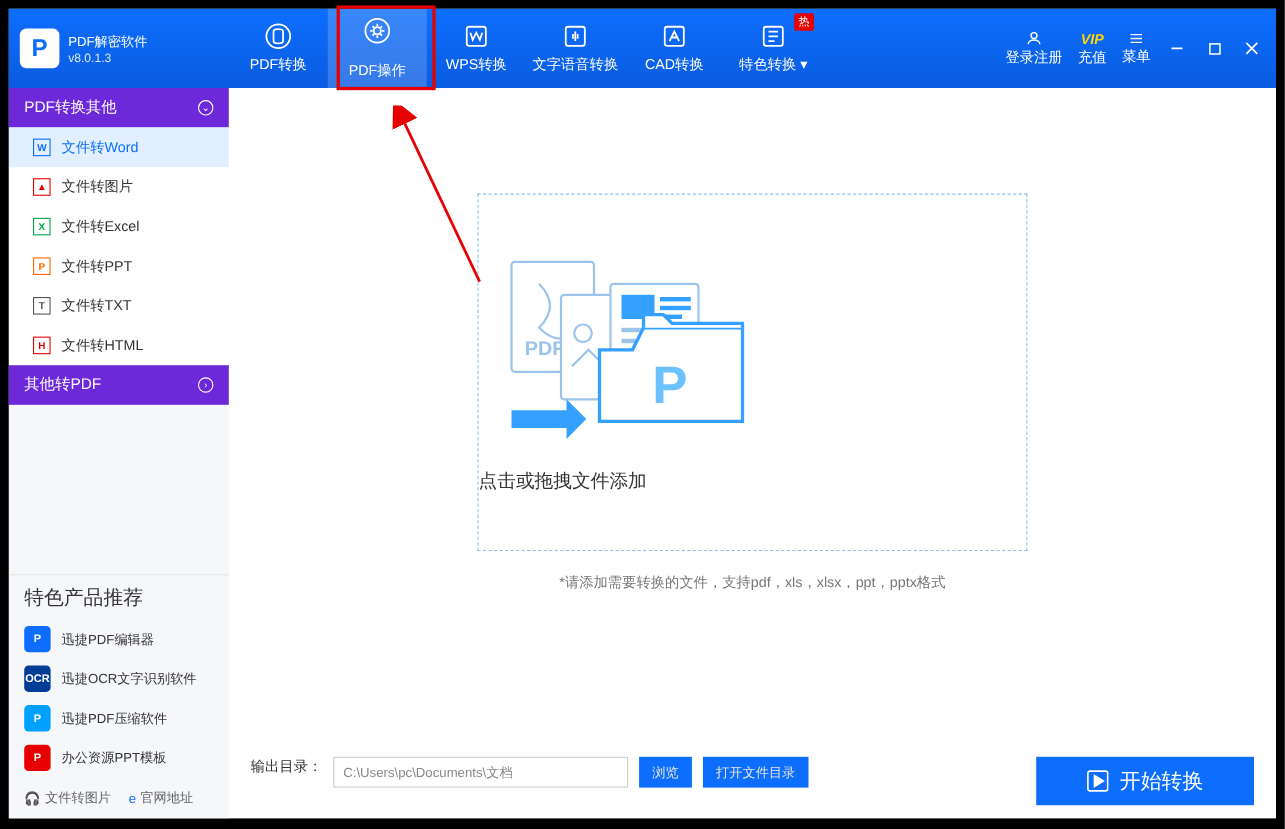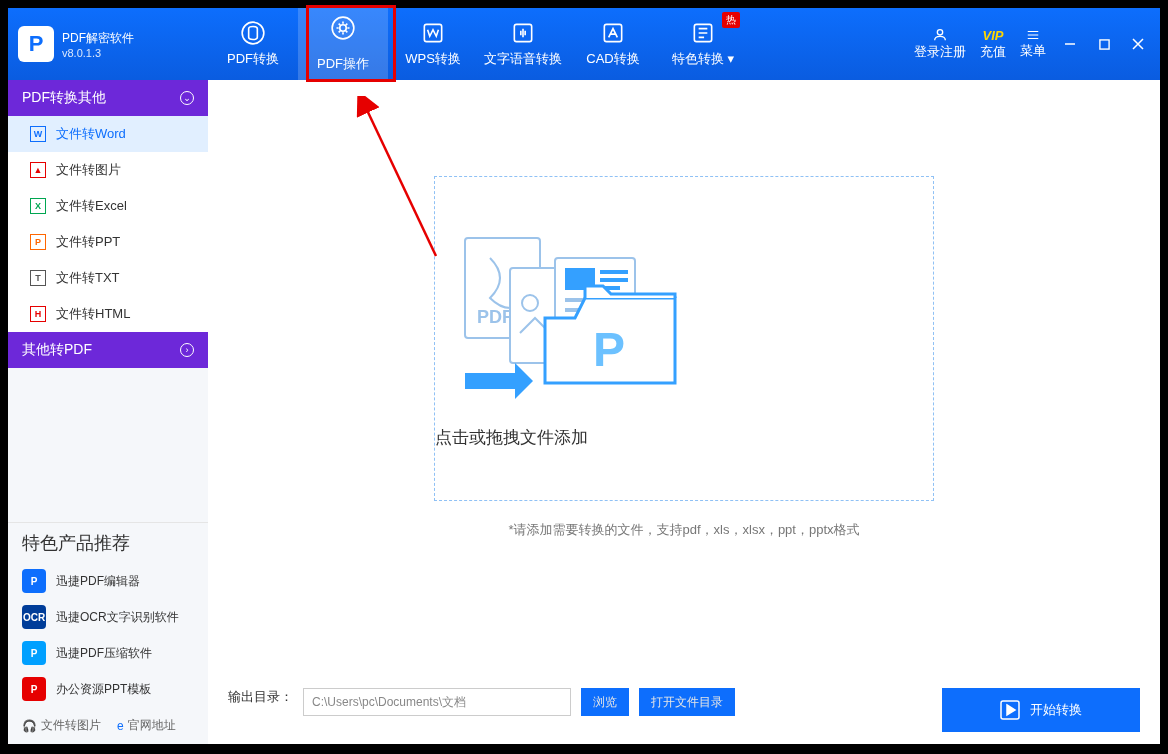--- a/index.html
+++ b/index.html
@@ -44,21 +44,21 @@
 .action-row { display: flex; gap: 12px; }
 .action-btn { height: 34px; padding: 0 16px; border: 1px solid #0d6efd; color: #0d6efd; background: #fff; display: flex; align-items: center; gap: 6px; font-size: 13px; cursor: pointer; }
 .action-btn.gray { border-color: #ccc; color: #999; }
 .drop-zone { margin: 80px auto 0; width: 500px; height: 325px; border: 1.5px dashed #8fc1f5; display: flex; flex-direction: column; align-items: flex-start; justify-content: center; }
 .drop-graphic { width: 260px; height: 180px; position: relative; }
 .drop-text { color: #333; font-size: 17px; margin-top: 18px; }
 .drop-hint { text-align: center; color: #777; font-size: 13px; margin-top: 20px; }
 .output-row { margin-top: auto; display: flex; align-items: flex-start; gap: 10px; font-size: 13px; color: #333; }
 .output-input { flex: 0 0 268px; height: 28px; border: 1px solid #ccc; padding: 0 8px; font-size: 12px; color: #888; }
 .small-btn { height: 28px; padding: 0 12px; background: #0d6efd; color: #e5e5e5; border: none; font-size: 12px; cursor: pointer; }
-.start-btn { margin-left: auto; width: 198px; height: 44px; background: #0d6efd; color: #fff; border: none; font-size: 13px; display: flex; align-items: center; justify-content: center; gap: 10px; cursor: pointer; }
+.start-btn { margin-left: auto; width: 198px; height: 44px; background: #0d6efd; color: #fff; border: none; font-size: 19px; display: flex; align-items: center; justify-content: center; gap: 10px; cursor: pointer; }
 .arrow-anno { position: absolute; pointer-events: none; z-index: 99; }
 .chevron { width: 14px; height: 14px; border: 1.5px solid currentColor; border-radius: 50%; display: flex; align-items: center; justify-content: center; font-size: 9px; }
 </style>
 </head>
 <body>
 
 <div class="app-window">
   <div class="top-bar">
     <div class="logo-box">
       <div class="logo-icon">P</div>

